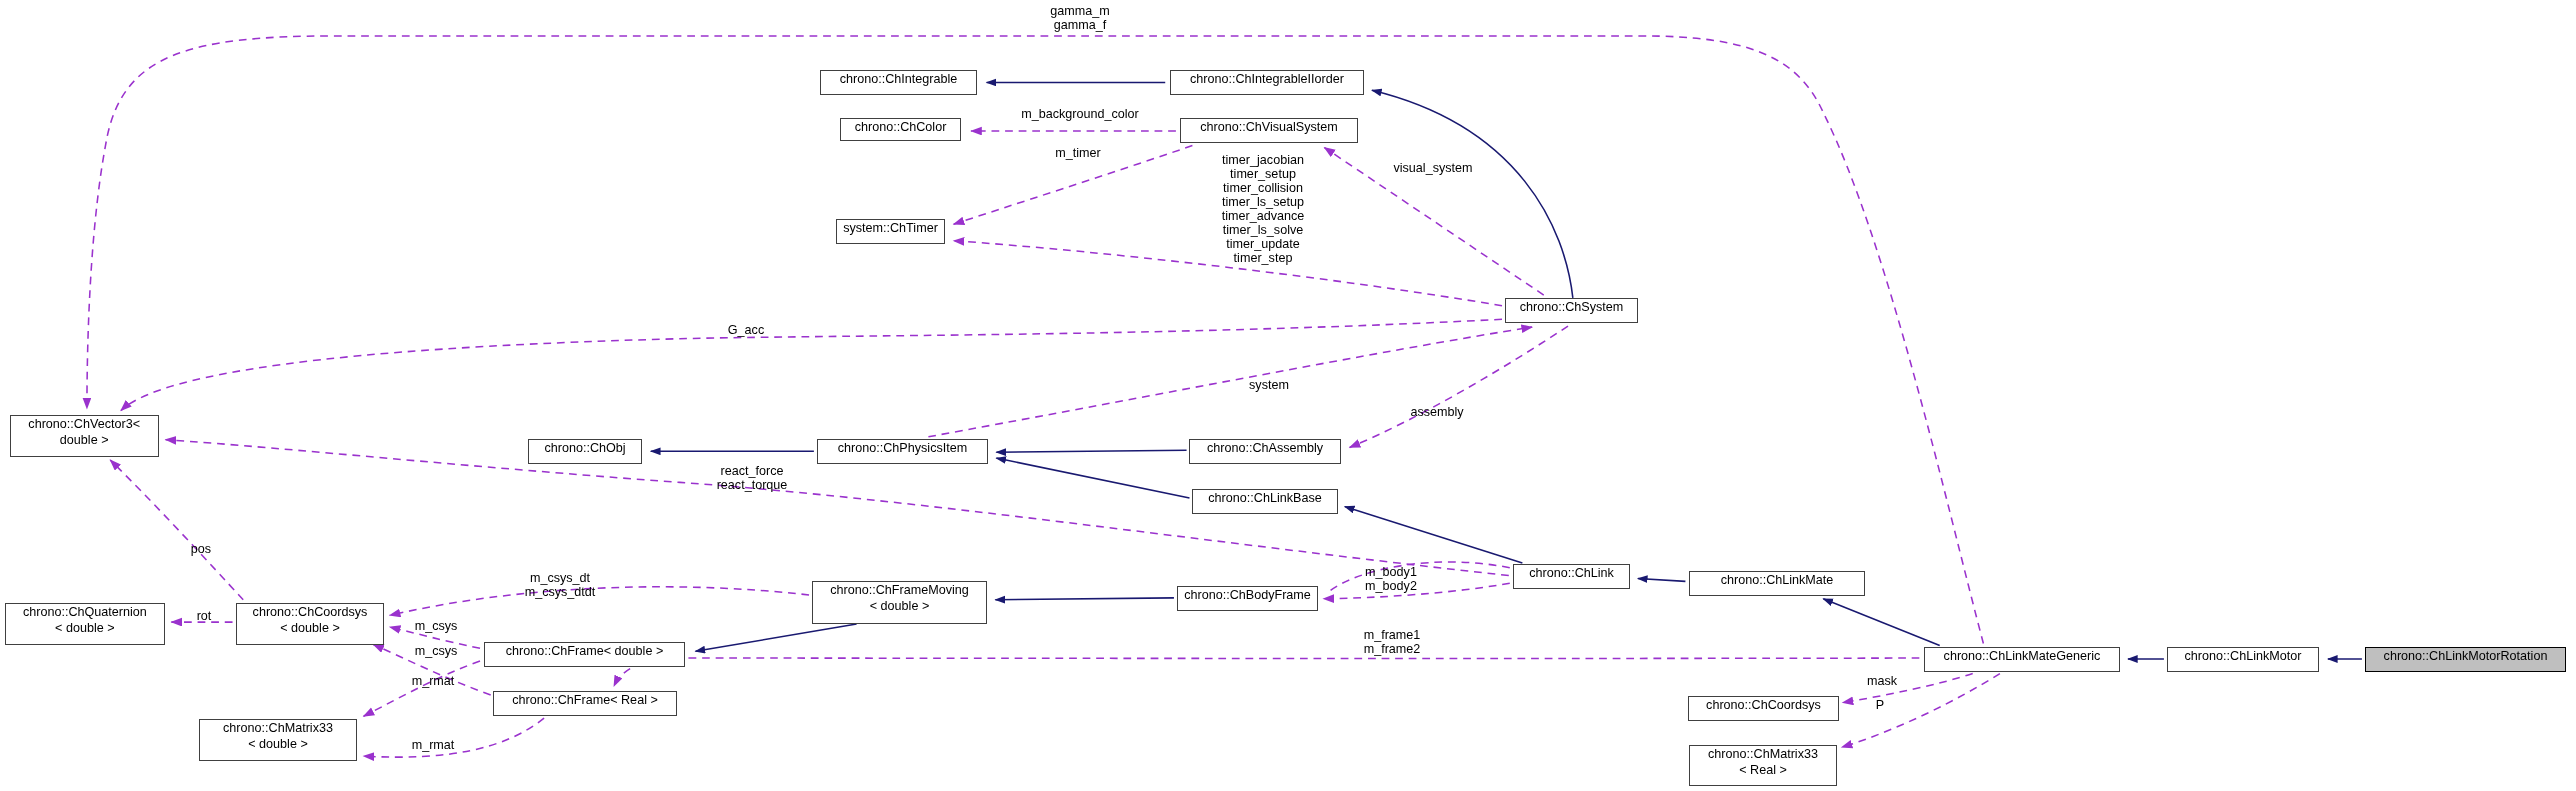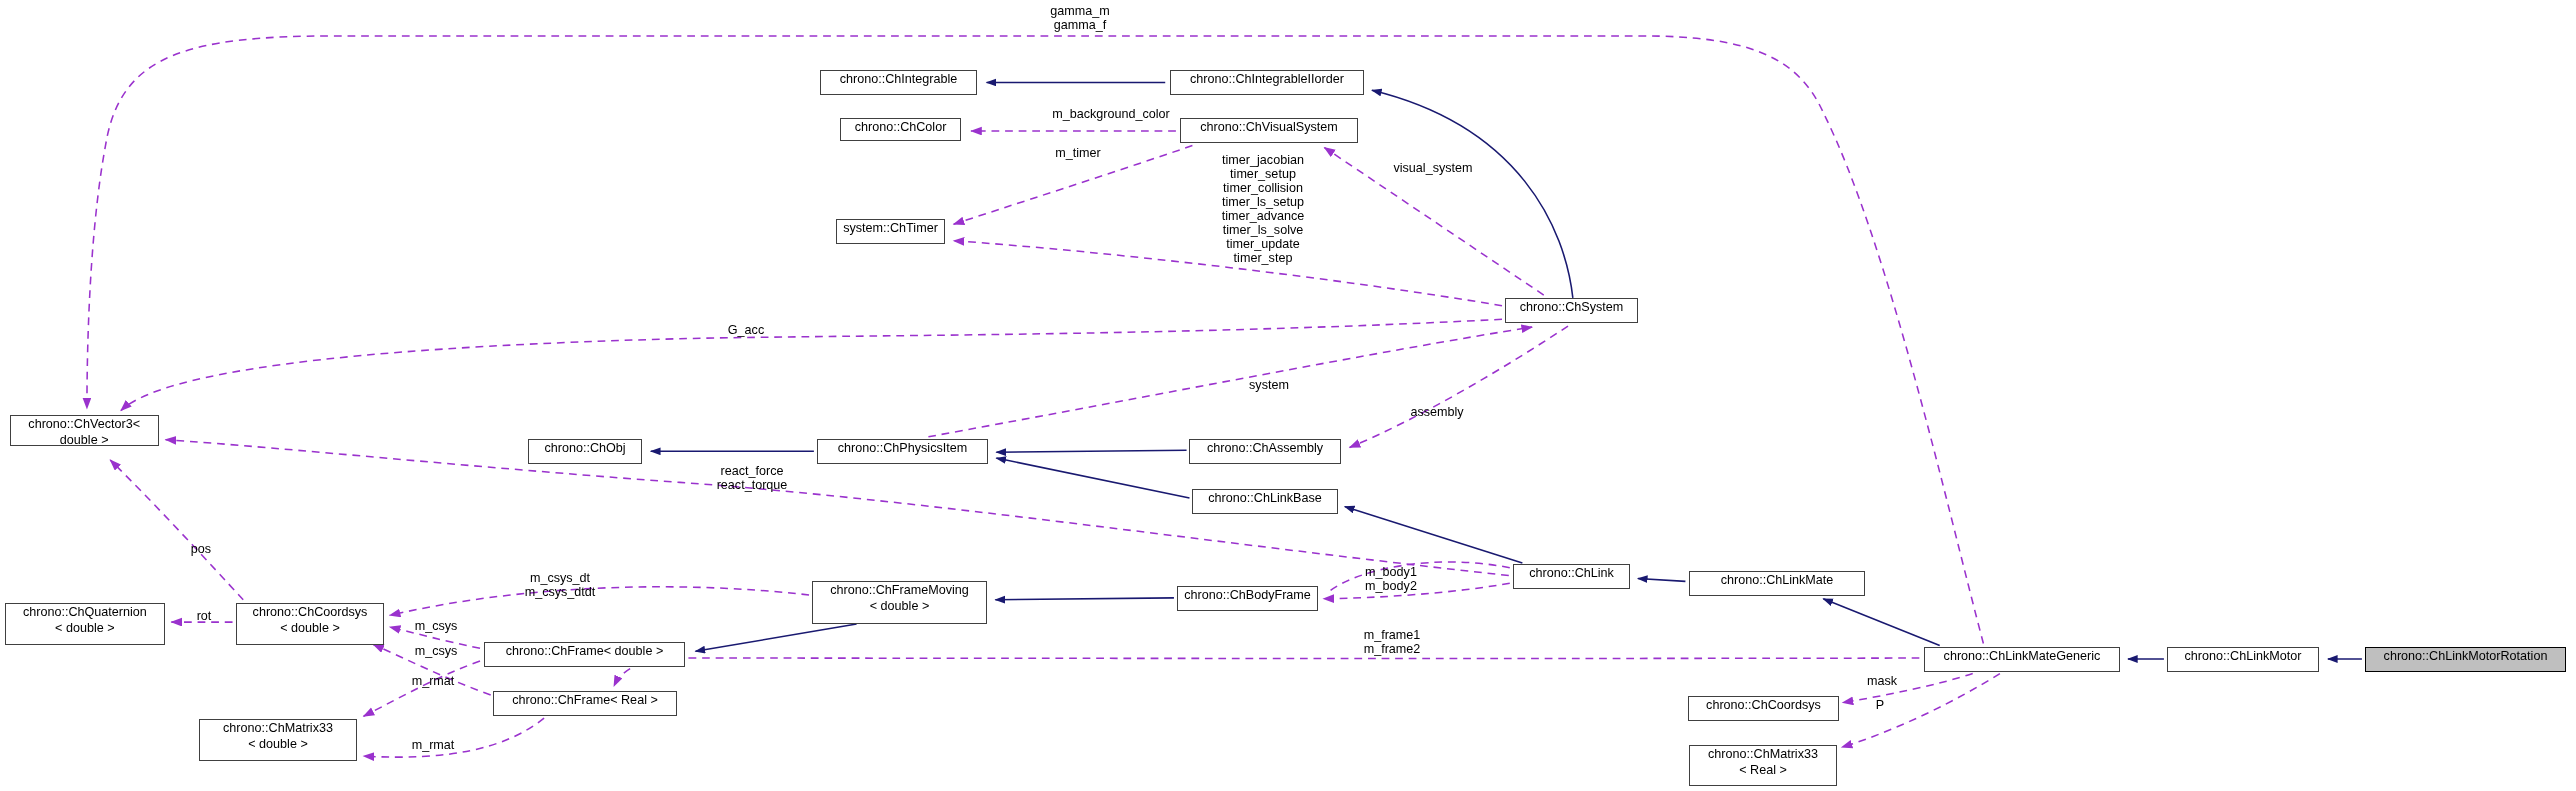--- a/index.html
+++ b/index.html
@@ -108,21 +108,21 @@
     </div>
   <div class="node" style="left:1180px;top:118px;width:178px;height:25px">
       <span>chrono::ChVisualSystem</span>
     </div>
   <div class="node" style="left:836px;top:219px;width:109px;height:25px">
       <span>system::ChTimer</span>
     </div>
   <div class="node" style="left:1505px;top:298px;width:133px;height:25px">
       <span>chrono::ChSystem</span>
     </div>
-  <div class="node" style="left:9.7px;top:415px;width:149px;height:31px">
+  <div class="node" style="left:9.7px;top:415px;width:149px;height:42px">
       <span>chrono::ChVector3&lt;
 double &gt;</span>
     </div>
   <div class="node" style="left:528px;top:439px;width:114px;height:25px">
       <span>chrono::ChObj</span>
     </div>
   <div class="node" style="left:817px;top:439px;width:171px;height:25px">
       <span>chrono::ChPhysicsItem</span>
     </div>
   <div class="node" style="left:1189px;top:439px;width:152px;height:25px">
@@ -174,21 +174,21 @@
   <div class="node" style="left:1688px;top:696px;width:151px;height:25px">
       <span>chrono::ChCoordsys</span>
     </div>
   <div class="node" style="left:1689px;top:745px;width:148px;height:41px">
       <span>chrono::ChMatrix33
 &lt; Real &gt;</span>
     </div>
 
   <div class="elabel" style="left:1080px;top:3.9px">gamma_m
 gamma_f</div>
-  <div class="elabel" style="left:1111px;top:107px">m_background_color</div>
+  <div class="elabel" style="left:1080px;top:107px">m_background_color</div>
   <div class="elabel" style="left:1078px;top:146px">m_timer</div>
   <div class="elabel" style="left:1263px;top:153px">timer_jacobian
 timer_setup
 timer_collision
 timer_ls_setup
 timer_advance
 timer_ls_solve
 timer_update
 timer_step</div>
   <div class="elabel" style="left:1433px;top:161px">visual_system</div>

